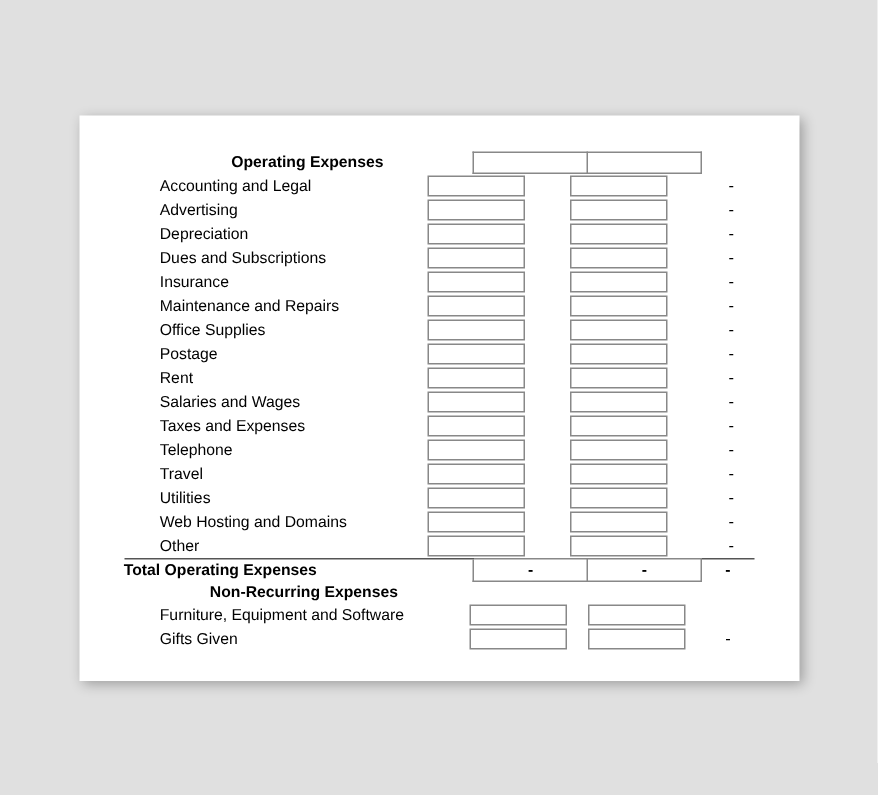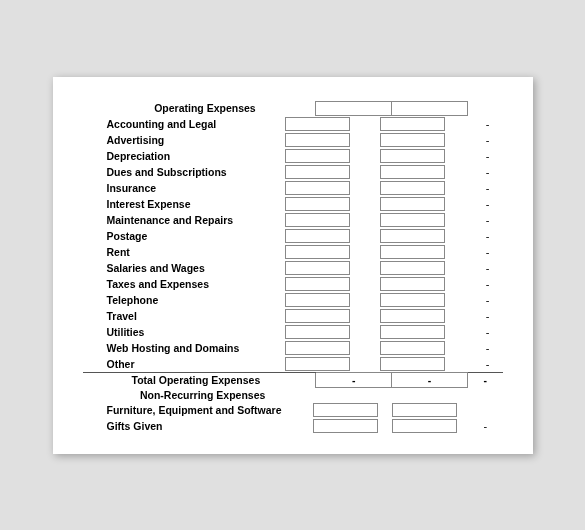--- a/index.html
+++ b/index.html
@@ -31,21 +31,20 @@
       width: 100%;
       border-collapse: collapse;
     }
     td {
       padding: 1px 2px;
       font-size: 10.5px;
     }
     .label-col {
       width: 200px;
       padding-left: 24px;
-      font-weight: bold;
     }
     .label-col.bold {
       font-weight: bold;
       padding-left: 14px;
       text-align: center;
     }
     .input-cell {
       width: 65px;
       border: 1px solid #888;
       height: 14px;
@@ -54,21 +53,21 @@
       width: 30px;
       text-align: center;
       font-size: 11px;
     }
     .total-row td {
       font-weight: bold;
       font-size: 10.5px;
       border-top: 1px solid #555;
     }
     .total-label {
-      text-align: center;
+      text-align: left;
       padding-right: 6px;
       font-weight: bold;
       padding-left: 0;
       margin-top: 24px;
     }
   </style>
 </head>
 <body>
 
 <div class="page">
@@ -132,31 +131,31 @@
           <td class="label-col">Insurance</td>
           <td>
             <div class="input-cell" style="border: 1px solid rgb(136, 136, 136); height: 14px; width: 65px;"></div>
           </td>
           <td>
             <div class="input-cell" style="border: 1px solid rgb(136, 136, 136); height: 14px; width: 65px;"></div>
           </td>
           <td class="dash-cell">-</td>
         </tr>
         <tr>
-          <td class="label-col">Interest Expense</td>
-          <td>
-            <div class="input-cell" style="border: 1px solid rgb(136, 136, 136); height: 14px; width: 65px;"></div>
-          </td>
-          <td>
-            <div class="input-cell" style="border: 1px solid rgb(136, 136, 136); height: 14px; width: 65px;"></div>
-          </td>
-          <td class="dash-cell">-</td>
-        </tr>
-        <tr>
           <td class="label-col">Maintenance and Repairs</td>
+          <td>
+            <div class="input-cell" style="border: 1px solid rgb(136, 136, 136); height: 14px; width: 65px;"></div>
+          </td>
+          <td>
+            <div class="input-cell" style="border: 1px solid rgb(136, 136, 136); height: 14px; width: 65px;"></div>
+          </td>
+          <td class="dash-cell">-</td>
+        </tr>
+        <tr>
+          <td class="label-col">Office Supplies</td>
           <td>
             <div class="input-cell" style="border: 1px solid rgb(136, 136, 136); height: 14px; width: 65px;"></div>
           </td>
           <td>
             <div class="input-cell" style="border: 1px solid rgb(136, 136, 136); height: 14px; width: 65px;"></div>
           </td>
           <td class="dash-cell">-</td>
         </tr>
         <tr>
           <td class="label-col">Postage</td>

